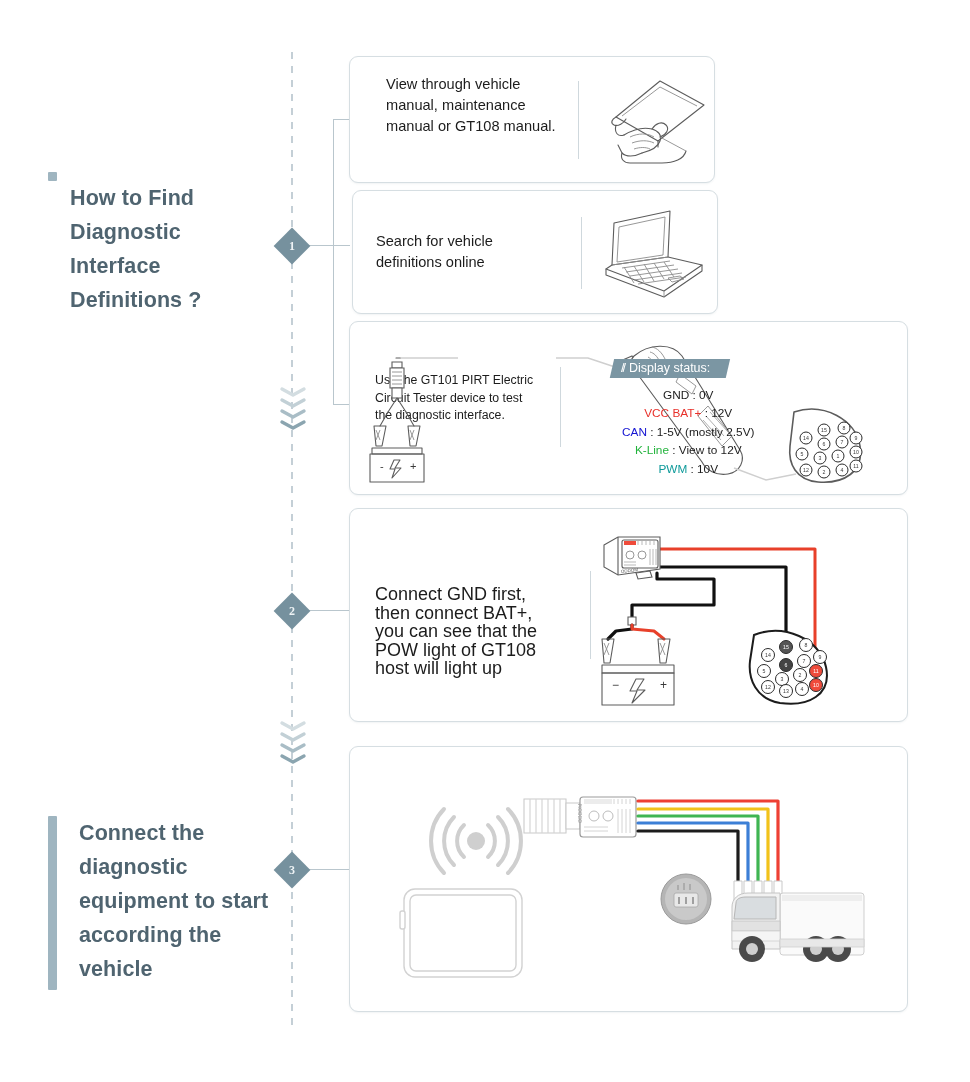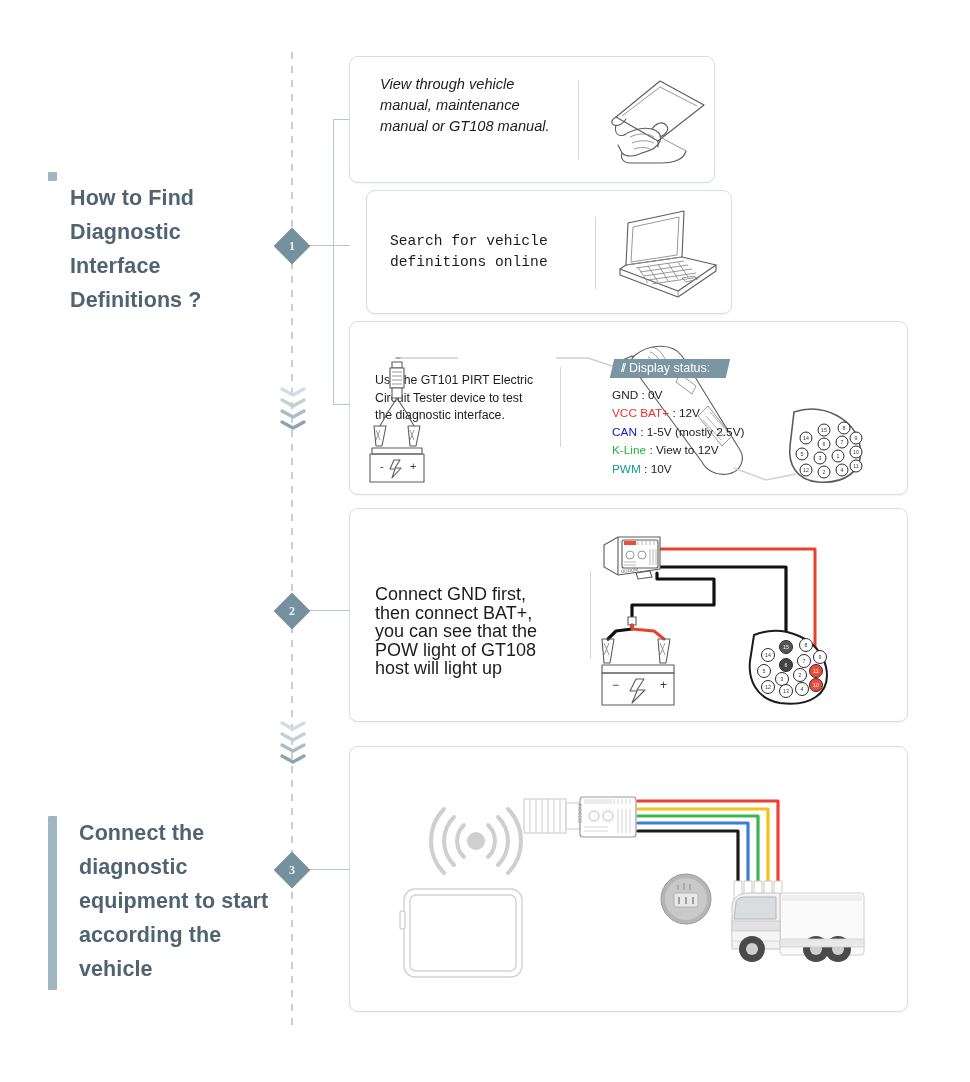--- a/index.html
+++ b/index.html
@@ -47,45 +47,45 @@
   .connector{position:absolute;border-color:#b9c6cd;border-style:solid;}
 
   
   .card{position:absolute;background:#fff;border:1px solid #d6dee2;border-radius:9px;
     box-shadow:0 1px 2px rgba(120,140,150,.10);}
   .card-text{position:absolute;font-size:14.6px;line-height:21px;color:#1c1c1c;}
   .divider{position:absolute;width:1px;background:#cfd8dd;}
 
   
   #card1{left:349px;top:56px;width:364px;height:125px;}
-  #card1 .card-text{left:30px;top:17px;width:175px;font-style:italic;}
+  #card1 .card-text{left:36px;top:17px;width:175px;}
   #card1 .divider{left:228px;top:24px;height:78px;}
   
-  #card2{left:366px;top:190px;width:364px;height:122px;font-family:Liberation Mono, monospace;}
+  #card2{left:352px;top:190px;width:364px;height:122px;}
   #card2 .card-text{left:23px;top:40px;width:180px;}
   #card2 .divider{left:228px;top:26px;height:72px;}
   
   #card3{left:349px;top:321px;width:557px;height:172px;}
   #card3 .card-text{left:25px;top:50px;width:160px;font-size:12.3px;line-height:17.5px;}
   #card3 .divider{left:210px;top:45px;height:80px;}
   
   #card4{left:349px;top:508px;width:557px;height:212px;}
   #card4 .card-text{left:25px;top:76px;width:172px;font-size:18px;line-height:18.5px;}
   #card4 .divider{left:240px;top:62px;height:88px;}
   
   #card5{left:349px;top:746px;width:557px;height:264px;}
 
   
   .legend{position:absolute;left:262px;top:36px;}
   .legend-banner{position:relative;display:inline-block;background:#7b96a3;
     color:#fff;font-size:12.5px;padding:2px 18px 2.5px 9px;
     transform:skewX(-13deg);}
   .legend-banner .inner{display:block;transform:skewX(13deg);white-space:nowrap;}
   .legend-banner .slashes{letter-spacing:-2px;margin-right:5px;color:#ffffff;}
-  .legend-rows{margin-top:8px;margin-left:0;}
+  .legend-rows{margin-top:8px;margin-left:10px;text-align:center;}
   .legend-row{font-size:11.8px;line-height:18.5px;white-space:nowrap;color:#1c1c1c;}
   .legend-row .lbl{font-weight:normal;}
 
   
   .illus{position:absolute;}
   svg{display:block;overflow:visible;}
   .ln{fill:none;stroke:#5c5c5c;stroke-width:1.1;stroke-linejoin:round;stroke-linecap:round;}
   .ln-t{fill:none;stroke:#8c8c8c;stroke-width:.9;}
   .ln-f{fill:#fff;stroke:#5c5c5c;stroke-width:1.1;}
   .wire-g{fill:none;stroke:#cfcfcf;stroke-width:1.6;}

